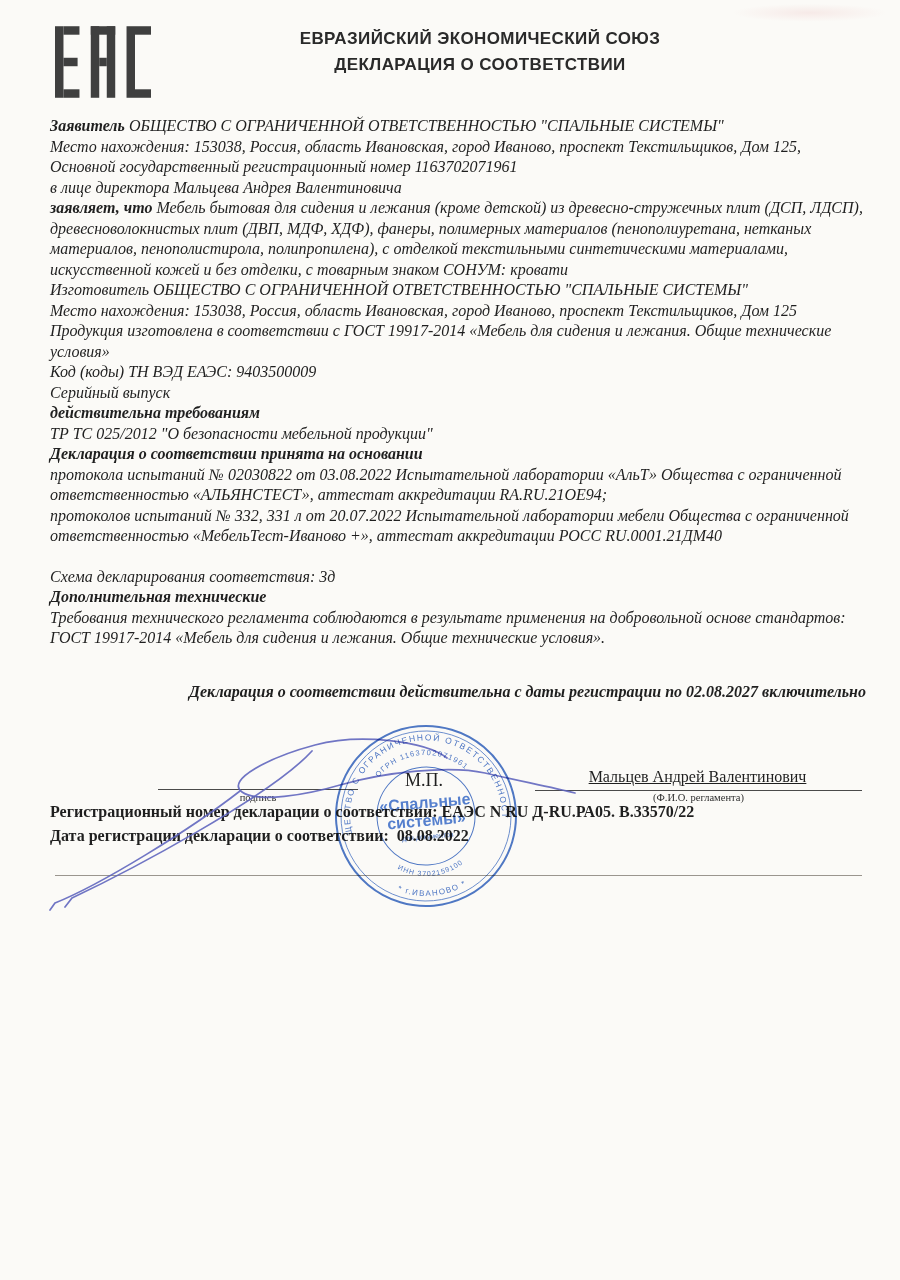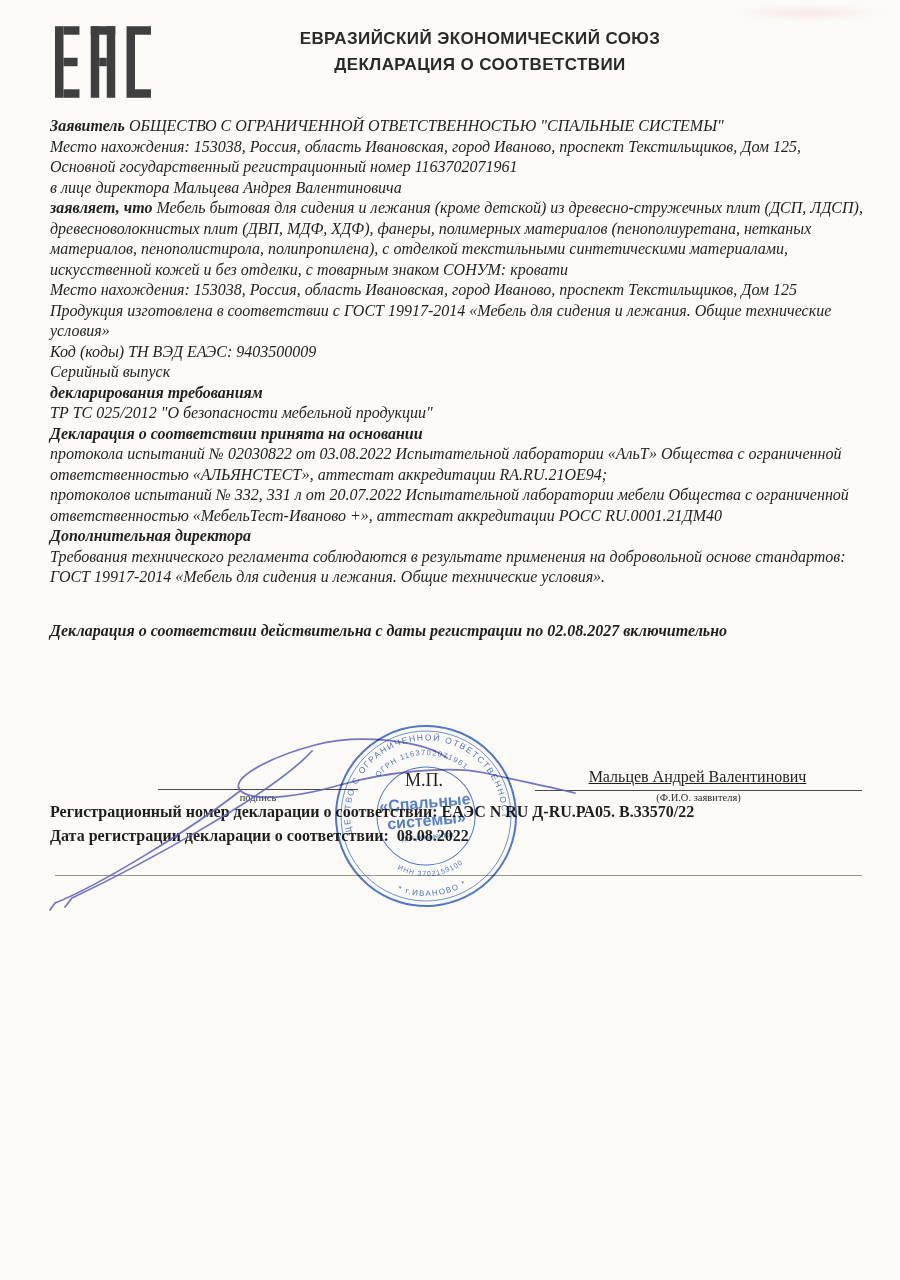--- a/index.html
+++ b/index.html
@@ -18,21 +18,21 @@
   .eac-logo{position:absolute;left:55px;top:24px;}
   .titles{position:absolute;left:130px;top:26px;width:700px;text-align:center;
     font-family:"Liberation Sans", sans-serif;font-weight:bold;font-size:17px;line-height:26px;
     color:#2a2a2a;letter-spacing:.4px;}
   
   .doc-body{position:absolute;left:50px;top:116px;width:816px;font-size:16px;line-height:20.5px;}
   .doc-body p{margin:0;font-style:italic;}
   .lead{font-weight:bold;}
   .bold-line{font-weight:bold;}
   .gap-top{margin-top:20px !important;}
-  .validity{margin-top:33px !important;font-weight:bold;}
+  .validity{margin-top:33px !important;font-weight:bold;text-align:right;}
   
   .sig-line{position:absolute;left:158px;top:789px;width:200px;border-top:1.6px solid #4a4a4a;
     text-align:center;font-size:10.5px;color:#2e2e2e;padding-top:2px;}
   .mp{position:absolute;left:405px;top:770px;font-size:18px;}
   .signer-name{position:absolute;left:535px;top:768px;width:325px;text-align:center;font-size:16px;text-decoration:underline;}
   .fio-line{position:absolute;left:535px;top:790px;width:327px;border-top:1.4px solid #4a4a4a;
     text-align:center;font-size:10.5px;color:#2e2e2e;padding-top:1px;}
   .reg-line1{position:absolute;left:50px;top:803px;font-weight:bold;font-size:16px;}
   .reg-line2{position:absolute;left:50px;top:827px;font-weight:bold;font-size:16px;white-space:pre-wrap;}
   .bottom-rule{position:absolute;left:55px;top:875px;width:807px;border-top:1.7px solid #9a958e;}
@@ -69,38 +69,40 @@
     <div>ЕВРАЗИЙСКИЙ ЭКОНОМИЧЕСКИЙ СОЮЗ</div>
     <div>ДЕКЛАРАЦИЯ О СООТВЕТСТВИИ</div>
   </div>
 
   <div class="doc-body">
     <p><span class="lead">Заявитель</span><span> ОБЩЕСТВО С ОГРАНИЧЕННОЙ ОТВЕТСТВЕННОСТЬЮ "СПАЛЬНЫЕ СИСТЕМЫ"</span></p>
     <p>Место нахождения: 153038, Россия, область Ивановская, город Иваново, проспект Текстильщиков, Дом 125,</p>
     <p>Основной государственный регистрационный номер 1163702071961</p>
     <p>в лице директора Мальцева Андрея Валентиновича</p>
     <p><span class="lead">заявляет, что</span><span> Мебель бытовая для сидения и лежания (кроме детской) из древесно-стружечных плит (ДСП, ЛДСП), древесноволокнистых плит (ДВП, МДФ, ХДФ), фанеры, полимерных материалов (пенополиуретана, нетканых материалов, пенополистирола, полипропилена), с отделкой текстильными синтетическими материалами, искусственной кожей и без отделки, с товарным знаком СОНУМ: кровати</span></p>
+    <p>Изготовитель ОБЩЕСТВО С ОГРАНИЧЕННОЙ ОТВЕТСТВЕННОСТЬЮ "СПАЛЬНЫЕ СИСТЕМЫ"</p>
     <p>Место нахождения: 153038, Россия, область Ивановская, город Иваново, проспект Текстильщиков, Дом 125</p>
     <p>Продукция изготовлена в соответствии с ГОСТ 19917-2014 «Мебель для сидения и лежания. Общие технические условия»</p>
     <p>Код (коды) ТН ВЭД ЕАЭС: 9403500009</p>
     <p>Серийный выпуск</p>
-    <p class="bold-line">декларирования требованиям</p>
+    <p class="bold-line">действительна требованиям</p>
     <p>ТР ТС 025/2012 "О безопасности мебельной продукции"</p>
     <p class="bold-line">Декларация о соответствии принята на основании</p>
     <p>протокола испытаний № 02030822 от 03.08.2022 Испытательной лаборатории «АльТ» Общества с ограниченной ответственностью «АЛЬЯНСТЕСТ», аттестат аккредитации RA.RU.21ОЕ94;</p>
     <p>протоколов испытаний № 332, 331 л от 20.07.2022 Испытательной лаборатории мебели Общества с ограниченной ответственностью «МебельТест-Иваново +», аттестат аккредитации РОСС RU.0001.21ДМ40</p>
-    <p class="bold-line">Дополнительная директора</p>
+    <p class="gap-top">Схема декларирования соответствия: 3д</p>
+    <p class="bold-line">Дополнительная технические</p>
     <p>Требования технического регламента соблюдаются в результате применения на добровольной основе стандартов: ГОСТ 19917-2014 «Мебель для сидения и лежания. Общие технические условия».</p>
     <p class="validity">Декларация о соответствии действительна с даты регистрации по 02.08.2027 включительно</p>
   </div>
 
   <div class="sig-line"><span>подпись</span></div>
   <div class="mp">М.П.</div>
   <div class="signer-name">Мальцев Андрей Валентинович</div>
-  <div class="fio-line"><span>(Ф.И.О. заявителя)</span></div>
+  <div class="fio-line"><span>(Ф.И.О. регламента)</span></div>
   <div class="reg-line1">Регистрационный номер декларации о соответствии: ЕАЭС N RU Д-RU.РА05. В.33570/22</div>
   <div class="reg-line2">Дата регистрации декларации о соответствии:  08.08.2022</div>
   <div class="bottom-rule"></div>
 
   <svg class="signature-svg" width="560" height="178" viewBox="0 0 560 178" aria-hidden="true">
     <g fill="none" stroke="#5d63bd" stroke-width="1.7" stroke-linecap="round" opacity=".88">
       <path d="M417,23 C395,6 330,-2 285,10 C240,22 195,45 212,57 C228,68 276,60 310,50 C355,37 420,30 455,38 C490,46 520,52 545,58"></path>
       <path d="M282,16 C240,62 95,138 42,163 l-7,9"></path>
       <path d="M210,56 C160,95 70,150 25,168 l-5,7"></path>
     </g>

